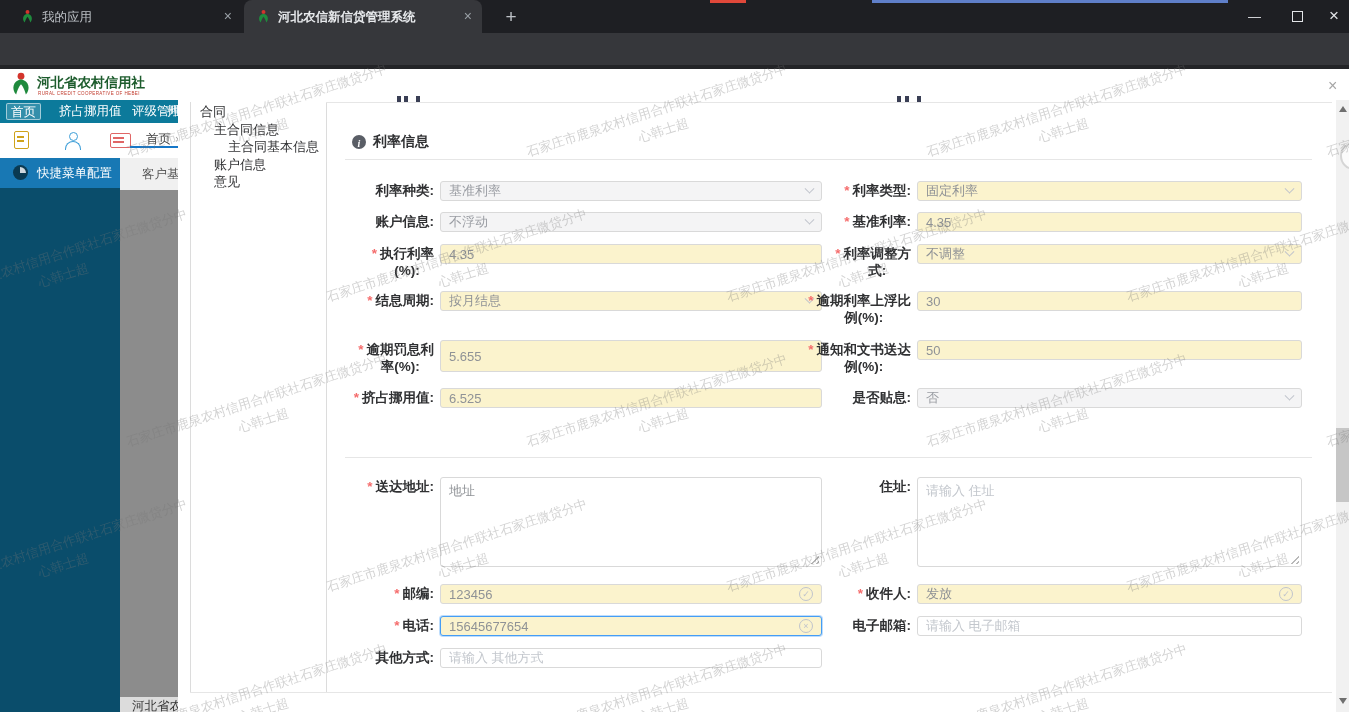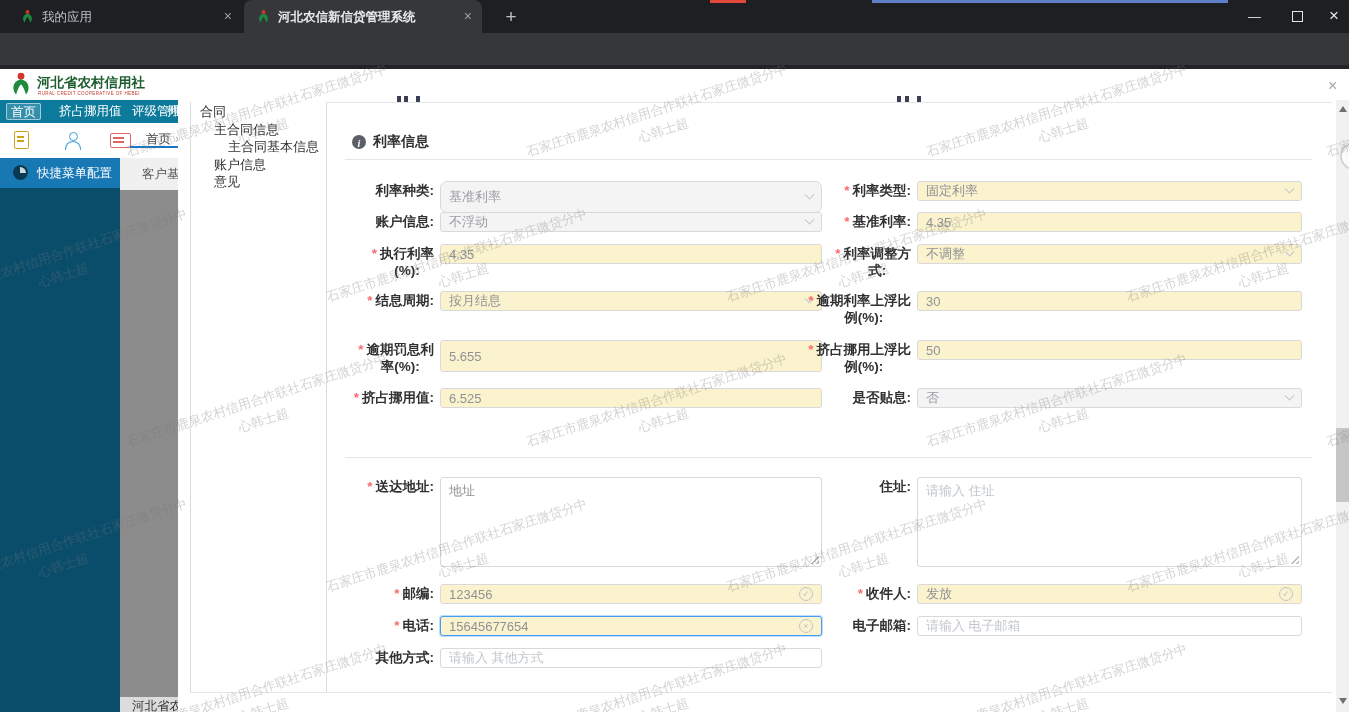--- a/index.html
+++ b/index.html
@@ -251,21 +251,21 @@
         <span class="sec-title">利率信息</span>
       </div>
       <div class="hline" style="left:167px; top:90px; width:967px;"></div>
 
       <div class="hline" style="left:167px; top:388px; width:967px;"></div>
 
       <div>
           <div class="flabel" style="left: 130px; width: 126px; top: 113px;">
             <span class="ltext">利率种类:</span>
           </div>
-          <div class="ctl disabled" style="left: 262px; width: 382px; top: 112px; height: 32px; border-radius: 7px;">
+          <div class="ctl disabled" style="left: 262px; width: 382px; top: 112px; height: 20px;">
             <span class="val">基准利率</span>
             <span class="chev"></span>
           </div>
           <div class="flabel" style="left: 598px; width: 135px; top: 113px;">
             <span class="req">*</span>
             <span class="ltext">利率类型:</span>
           </div>
           <div class="ctl yellow" style="left: 739px; width: 385px; top: 112px; height: 20px;">
             <span class="val">固定利率</span>
             <span class="chev"></span>
@@ -320,21 +320,21 @@
           <div class="flabel" style="left: 130px; width: 126px; top: 272px;">
             <span class="req">*</span>
             <span class="ltext">逾期罚息利
 率(%):</span>
           </div>
           <div class="ctl yellow" style="left: 262px; width: 382px; top: 271px; height: 32px;">
             <span class="val">5.655</span>
           </div>
           <div class="flabel" style="left: 598px; width: 135px; top: 272px;">
             <span class="req">*</span>
-            <span class="ltext">挤占挪用上浮比
+            <span class="ltext">通知和文书送达
 例(%):</span>
           </div>
           <div class="ctl yellow" style="left: 739px; width: 385px; top: 271px; height: 20px;">
             <span class="val">50</span>
           </div>
           <div class="flabel" style="left: 130px; width: 126px; top: 320px;">
             <span class="req">*</span>
             <span class="ltext">挤占挪用值:</span>
           </div>
           <div class="ctl yellow" style="left: 262px; width: 382px; top: 319px; height: 20px;">

